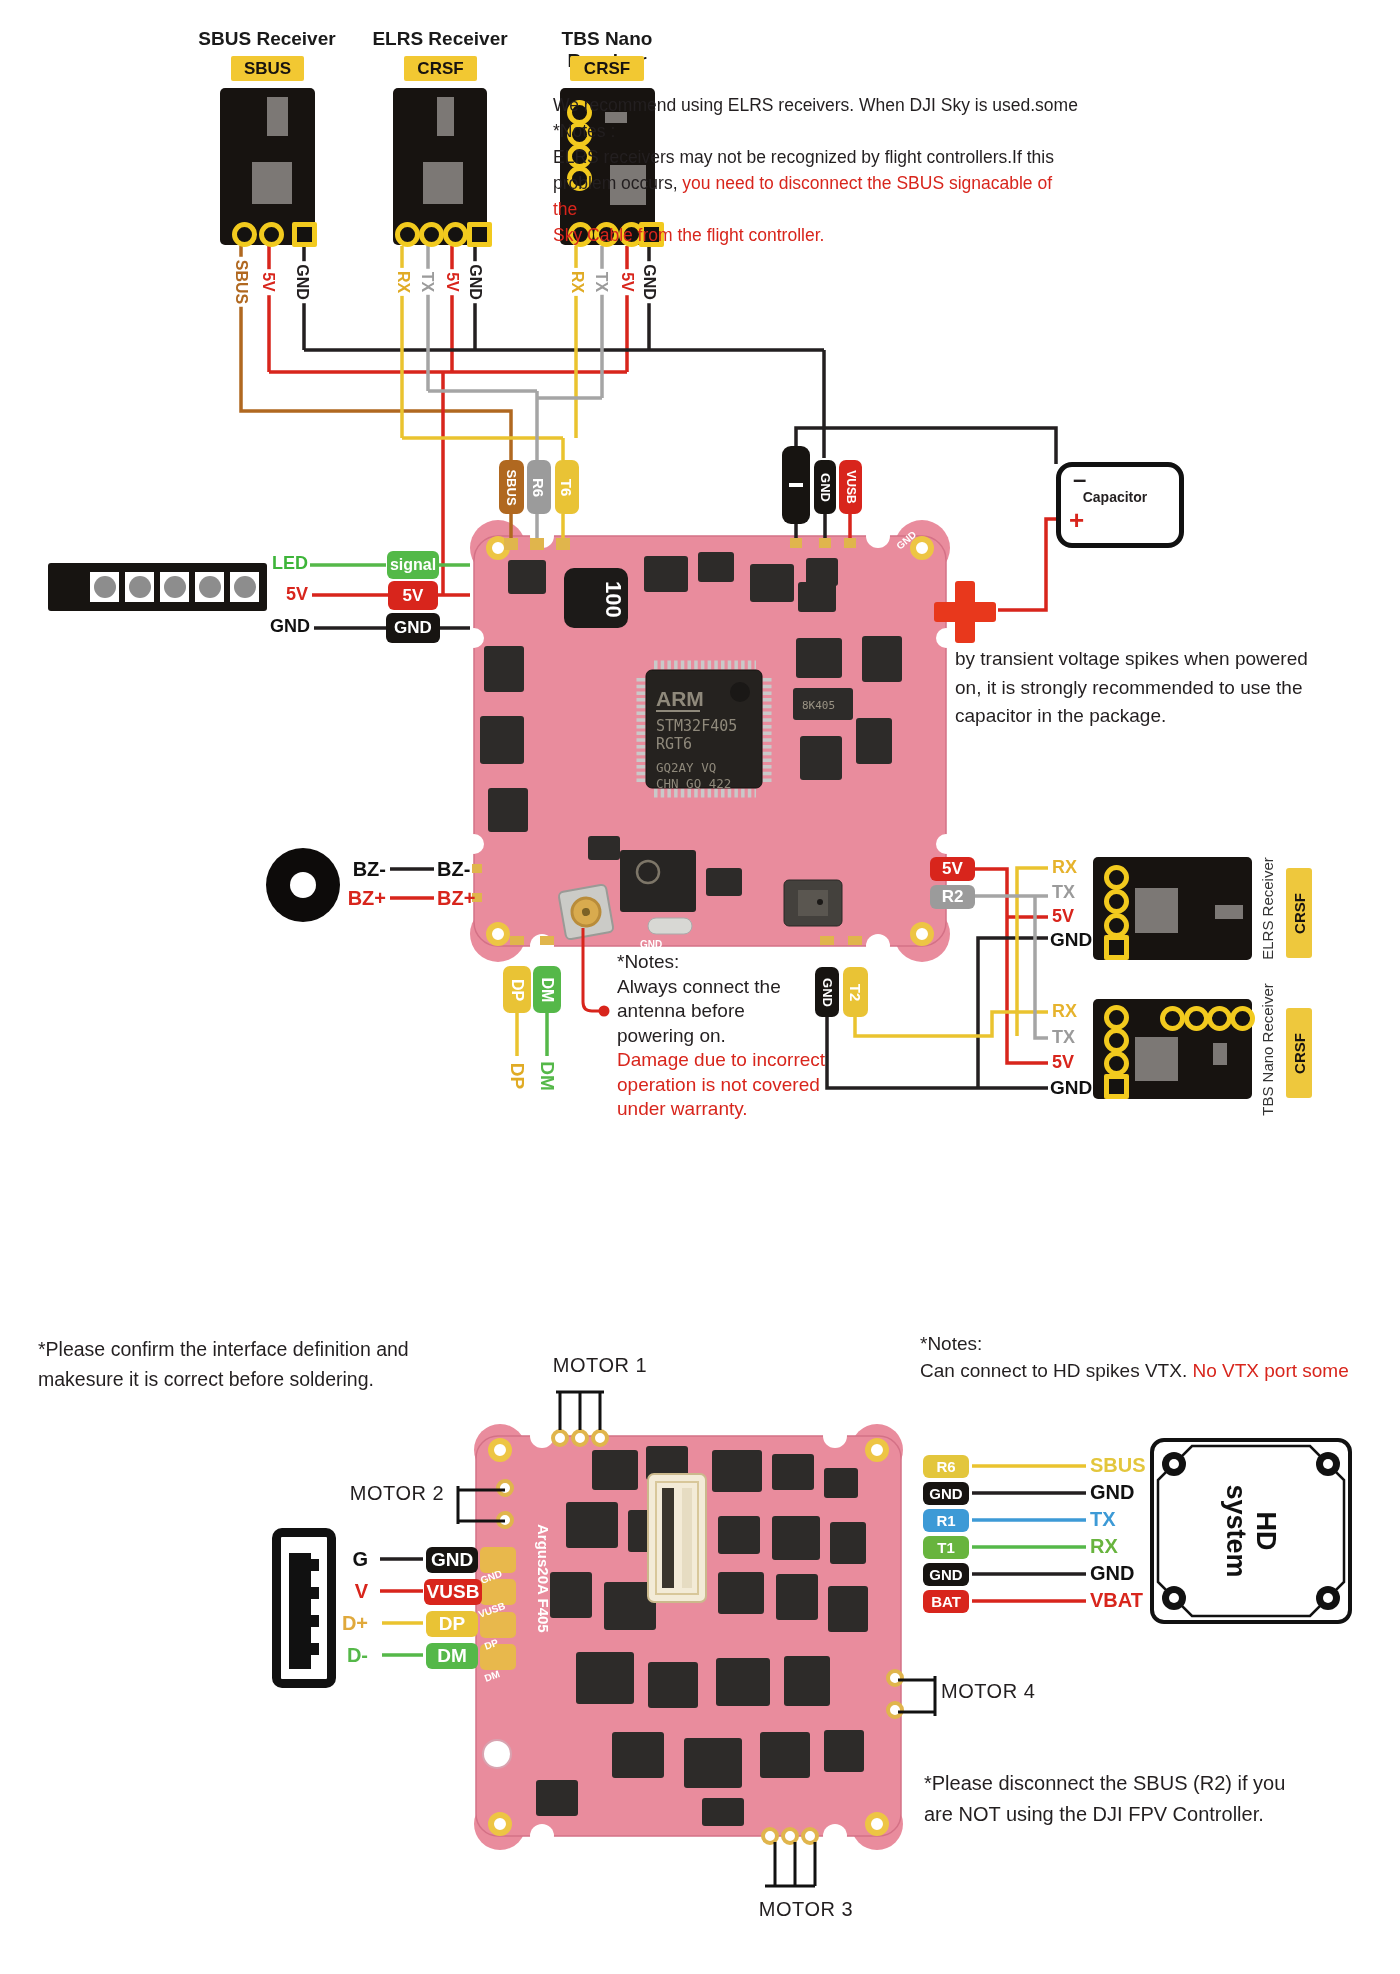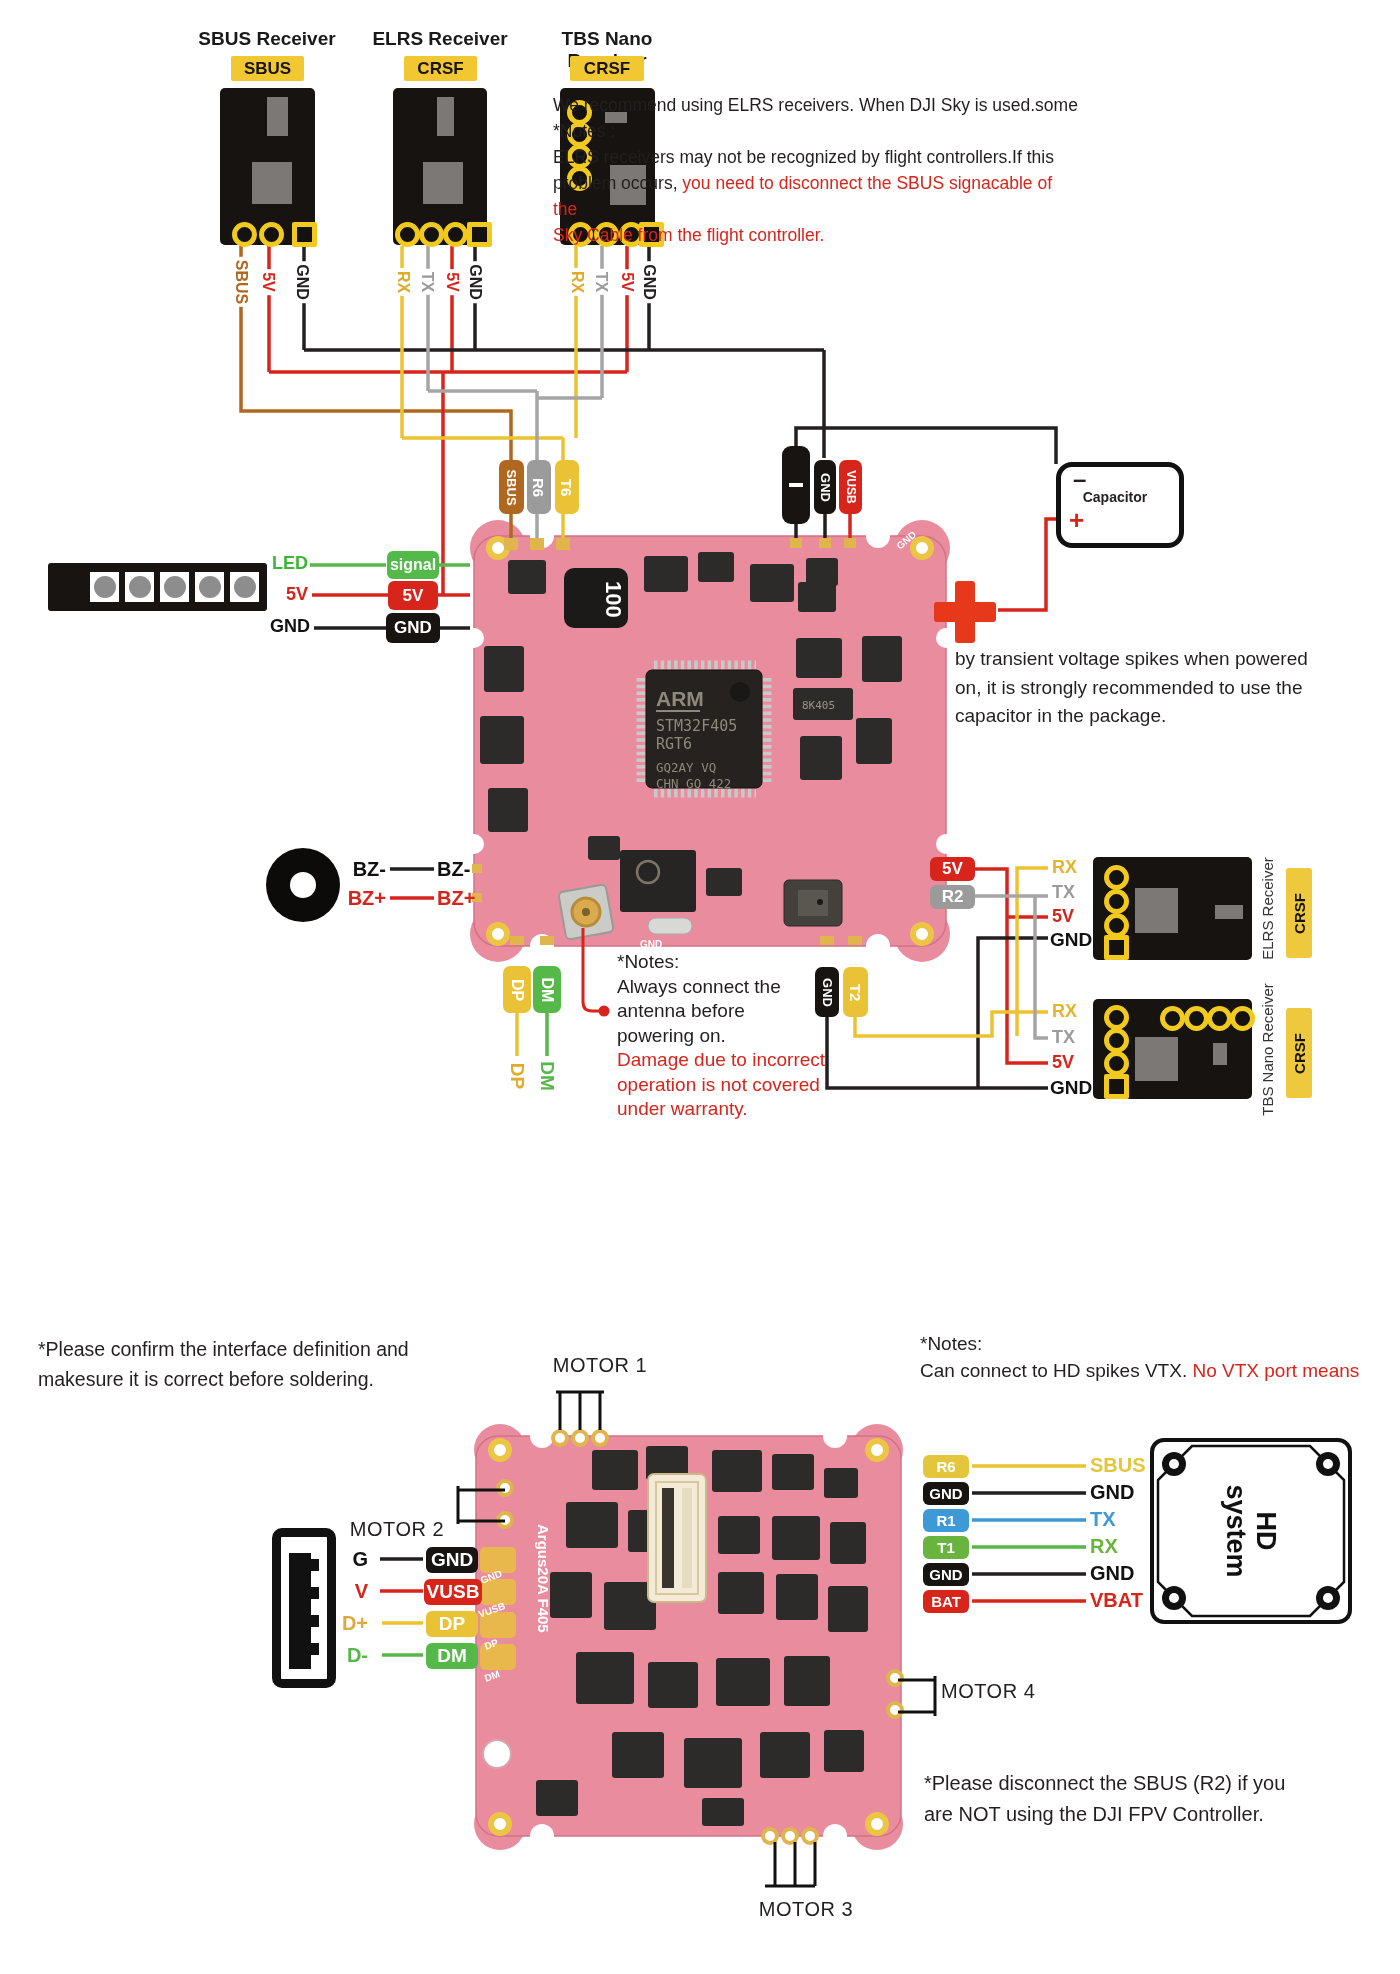--- a/index.html
+++ b/index.html
@@ -454,21 +454,21 @@
   <div class="vtext" style="left:1286px;top:1008px;width:26px;height:90px;background:#eec83d;border-radius:3px;">
       <span style="font-size:15px;font-weight:bold;color:#171310;">CRSF</span>
     </div>
 
   <div class="note" style="left:38px;top:1334px;font-size:19.5px;line-height:30px;">
     <div>*Please confirm the interface definition and</div>
     <div>makesure it is correct before soldering.</div>
   </div>
 
   <div class="lbl" style="left:540px;top:1354px;width:120px;text-align:center;font-size:20px;font-weight:normal;letter-spacing:0.5px;">MOTOR 1</div>
-  <div class="lbl" style="left:338px;top:1482px;width:118px;text-align:center;font-size:20px;font-weight:normal;letter-spacing:0.5px;margin-top:36px;">MOTOR 2</div>
+  <div class="lbl" style="left:338px;top:1482px;width:118px;text-align:center;font-size:20px;font-weight:normal;letter-spacing:0.5px;">MOTOR 2</div>
   <div class="lbl" style="left:941px;top:1680px;font-size:20px;font-weight:normal;letter-spacing:0.5px;">MOTOR 4</div>
   <div class="lbl" style="left:746px;top:1898px;width:120px;text-align:center;font-size:20px;font-weight:normal;letter-spacing:0.5px;">MOTOR 3</div>
 
   <div class="abs" style="left:272px;top:1528px;width:64px;height:160px;border:9px solid #111;border-radius:10px;background:#fff;box-sizing:border-box;">
     <div class="abs" style="left:8px;top:16px;width:22px;height:116px;background:#111;"></div>
     <div class="abs" style="left:30px;top:22px;width:8px;height:12px;background:#111;"></div>
     <div class="abs" style="left:30px;top:50px;width:8px;height:12px;background:#111;"></div>
     <div class="abs" style="left:30px;top:78px;width:8px;height:12px;background:#111;"></div>
     <div class="abs" style="left:30px;top:106px;width:8px;height:12px;background:#111;"></div>
   </div>
@@ -510,21 +510,21 @@
     <div class="abs" style="left:0;top:0;width:202px;height:186px;display:flex;align-items:center;justify-content:center;">
       <div style="transform:rotate(90deg);text-align:center;font-size:27px;font-weight:bold;line-height:30px;color:#111;">
         <div>HD</div>
         <div>system</div>
       </div>
     </div>
   </div>
 
   <div class="note" style="left:920px;top:1330px;font-size:19px;line-height:27px;">
     <div>*Notes:</div>
-    <div><span>Can connect to HD spikes VTX. </span><span class="red">No VTX port means</span></div>
+    <div><span>Can connect to HD spikes VTX. </span><span class="red">No VTX port some</span></div>
   </div>
 
   <div class="note" style="left:924px;top:1768px;font-size:20px;line-height:31px;">
     <div>*Please disconnect the SBUS (R2) if you</div>
     <div>are NOT using the DJI FPV Controller.</div>
   </div>
 
 </div>
 
 </body></html>

